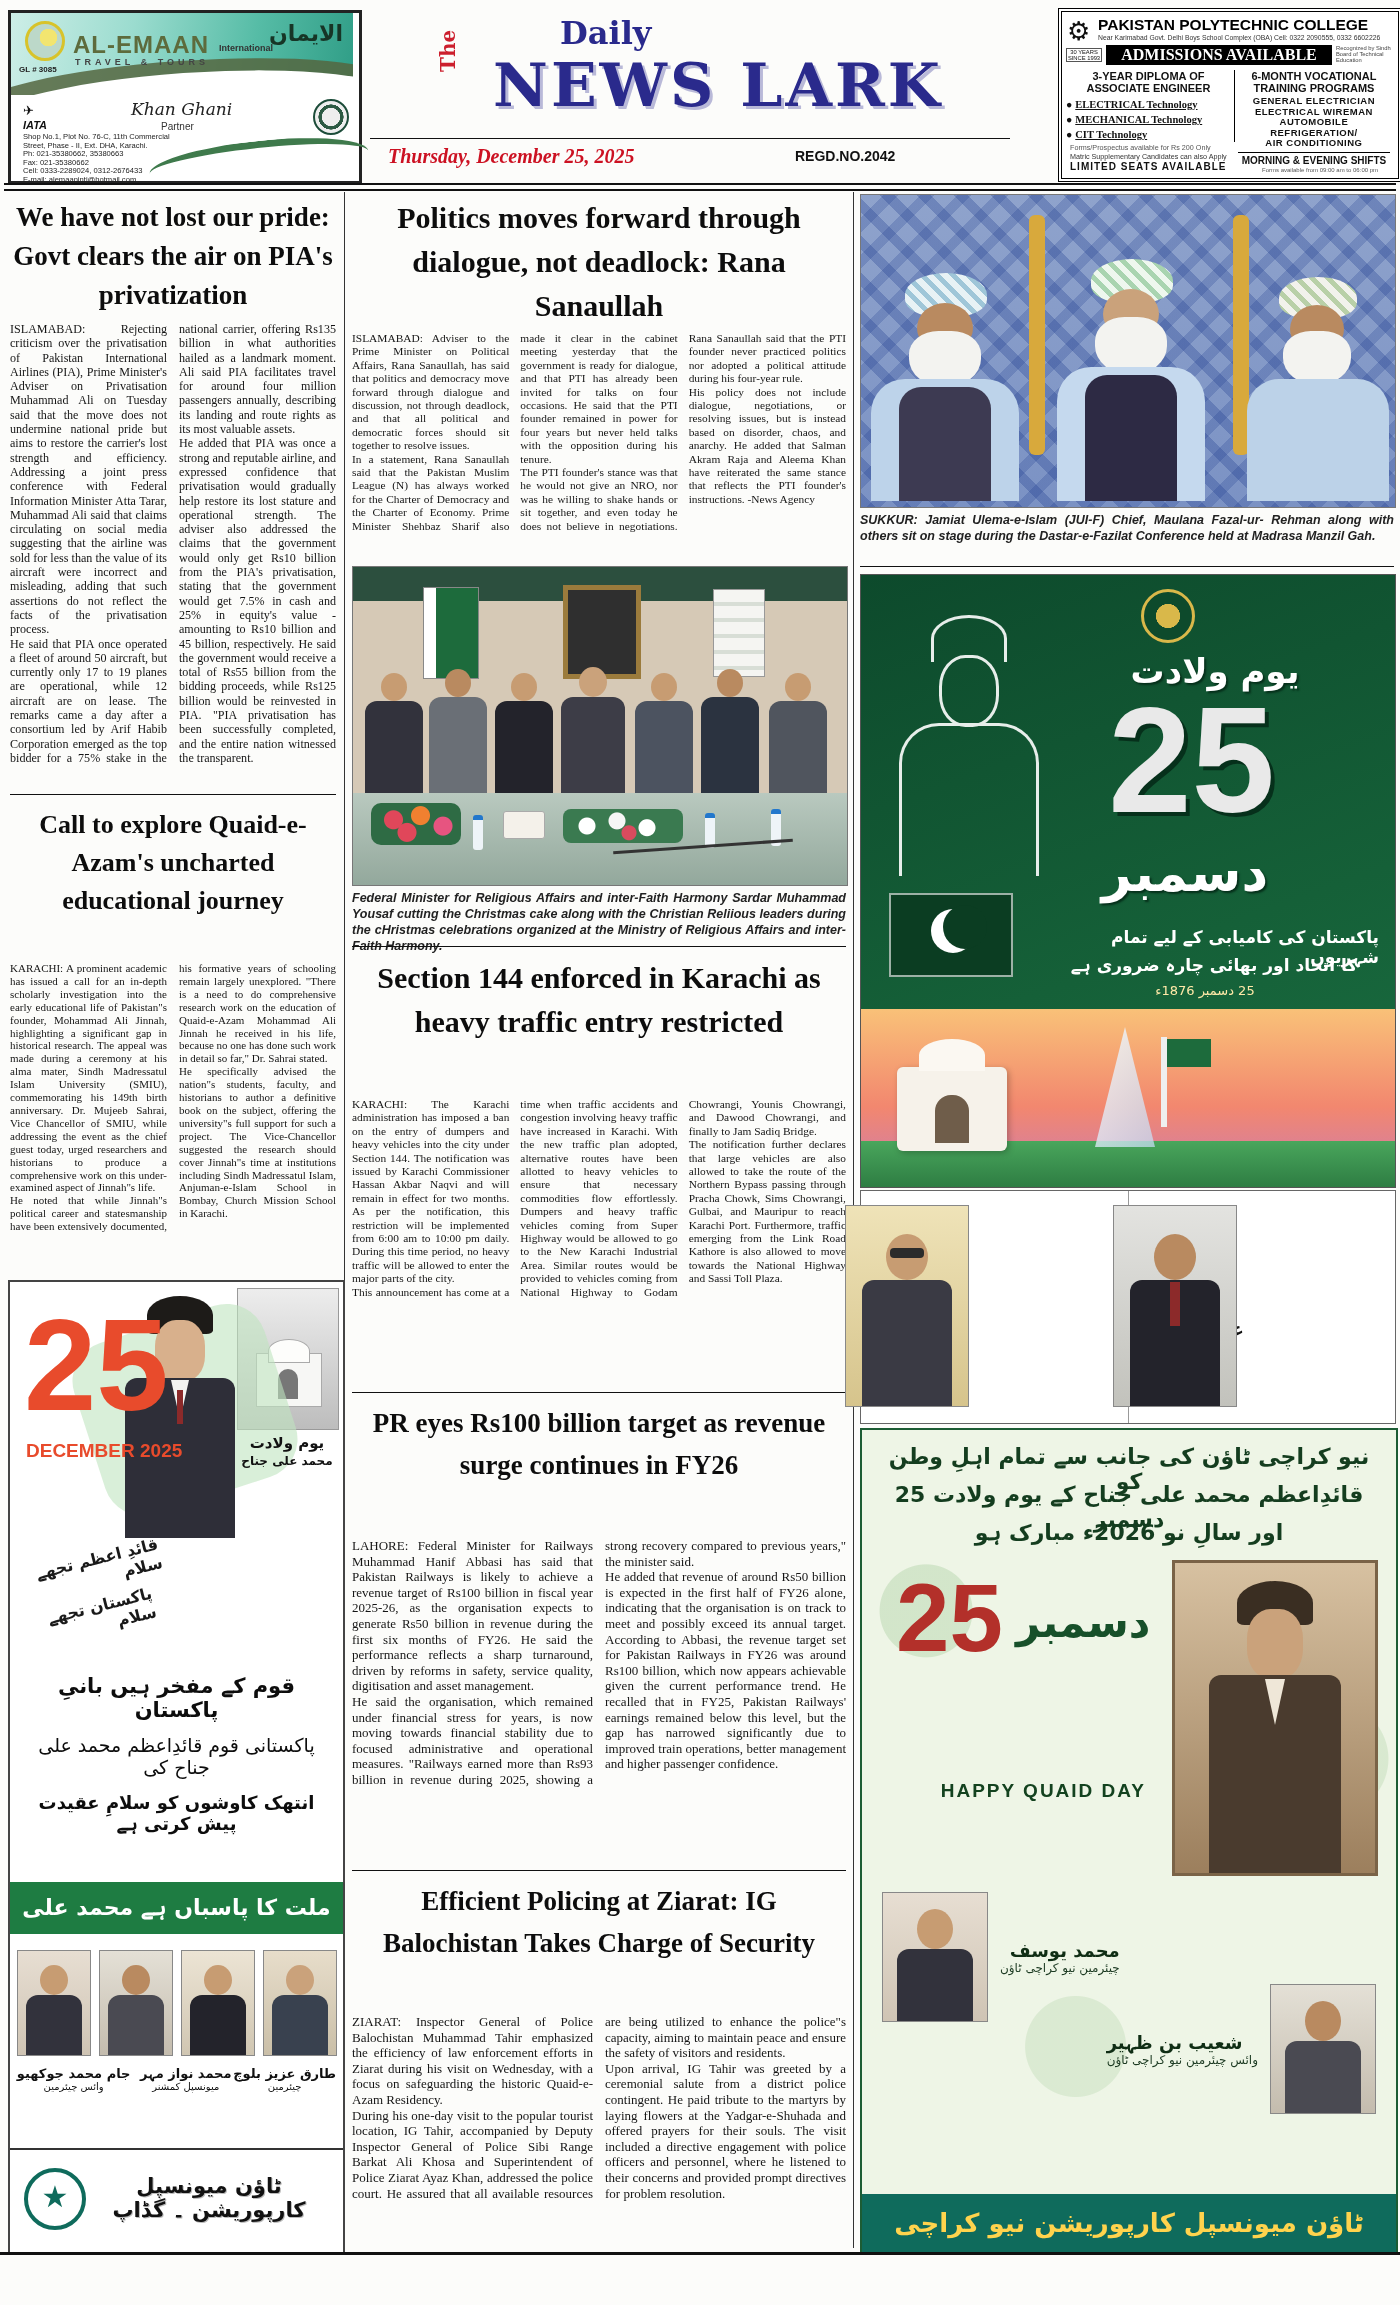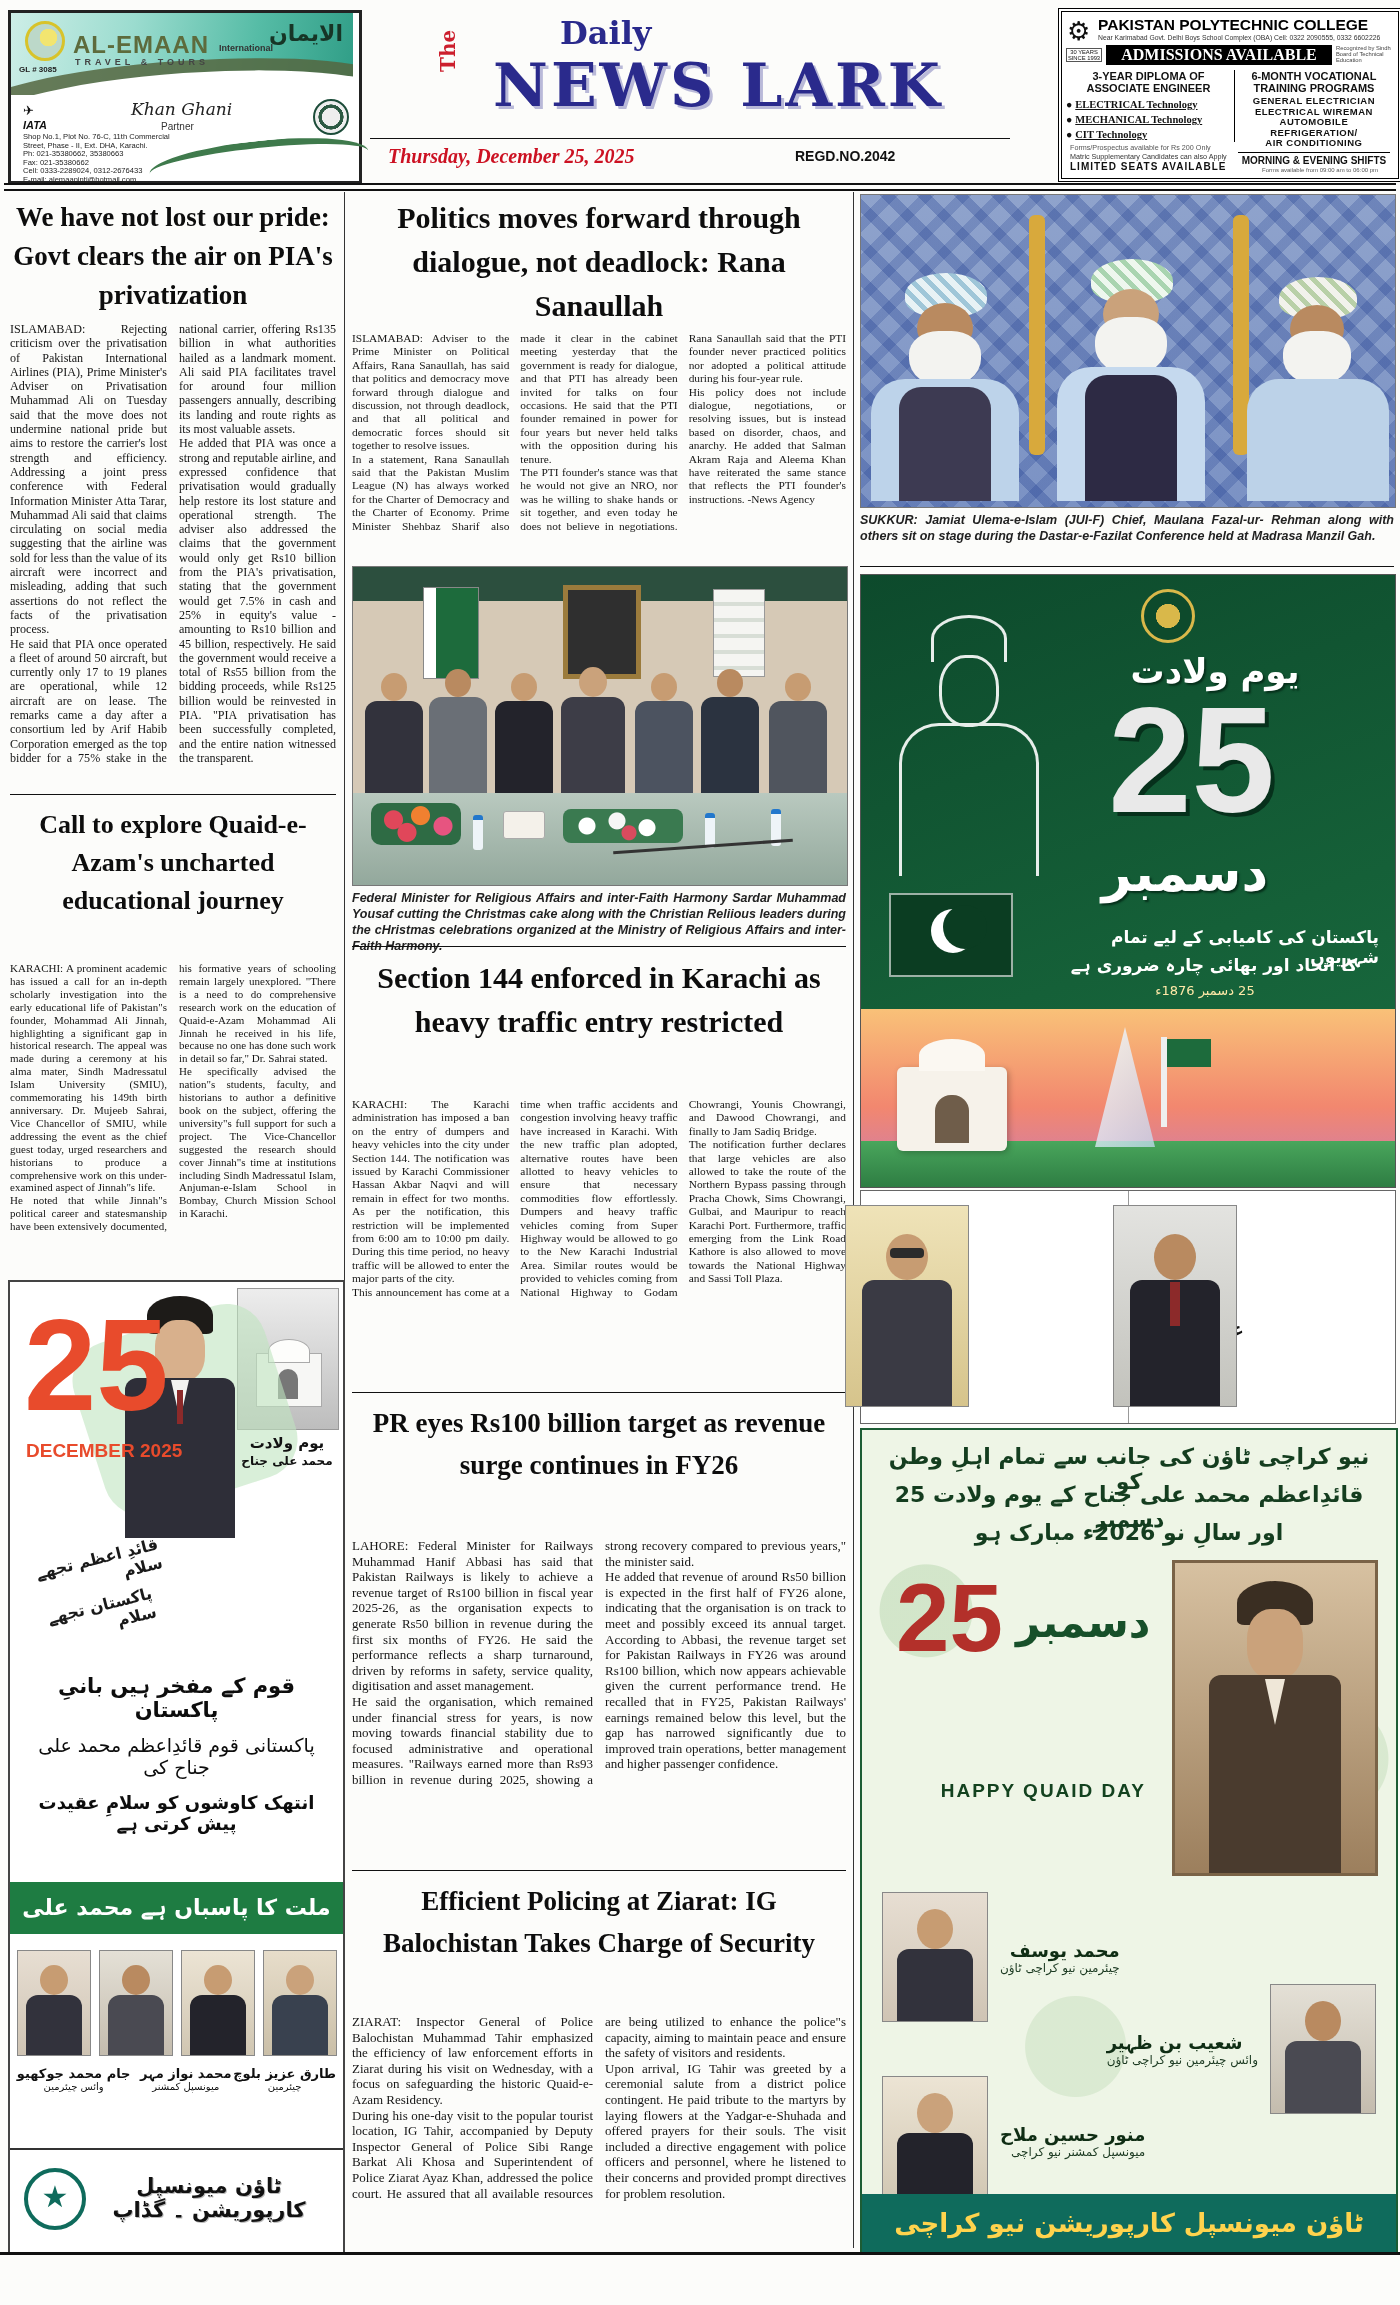--- a/index.html
+++ b/index.html
@@ -355,28 +355,18 @@
       <div style="position:absolute;right:0;top:92px;display:flex;align-items:center;gap:12px;flex-direction:row-reverse;">
         <div class="oph" style="width:104px;height:128px;background:linear-gradient(#e4e0d6,#c4bcae);">
           <div class="p-head" style="left:34px;top:16px;width:36px;height:40px;background:#b98a60;"></div>
             <div class="p-suit" style="left:14px;top:56px;width:76px;height:72px;background:#4a4a52;"></div>
         </div>
         <div style="text-align:left;">
           <div class="urdu" style="font-size:18px;font-weight:bold;color:#0f2d14;">شعیب بن ظہیر</div>
           <div class="urdu" style="font-size:12px;color:#1c3a22;">وائس چیئرمین نیو کراچی ٹاؤن</div>
         </div>
       </div>
-      <div style="position:absolute;left:0;top:184px;display:flex;align-items:center;gap:12px;">
-        <div class="oph" style="width:104px;height:128px;background:linear-gradient(#ece4d4,#d0c6b2);">
-          <div class="p-head" style="left:34px;top:16px;width:36px;height:40px;background:#caa27b;"></div>
-            <div class="p-suit" style="left:14px;top:56px;width:76px;height:72px;background:#23232b;"></div>
-        </div>
-        <div>
-          <div class="urdu" style="font-size:18px;font-weight:bold;color:#0f2d14;">منور حسین ملاح</div>
-          <div class="urdu" style="font-size:12px;color:#1c3a22;">میونسپل کمشنر نیو کراچی</div>
-        </div>
-      </div>
     </div>
     <div class="abs urdu" style="left:0;bottom:0;width:534px;height:58px;background:#0f6b5c;color:#ffd34d;font-size:26px;font-weight:bold;text-align:center;line-height:58px;">ٹاؤن میونسپل کارپوریشن نیو کراچی</div>
   </div>
 
   <div class="abs" style="left:0;top:2252px;width:1400px;height:3px;background:#111;"></div>
 </div>
 
 </body></html>

